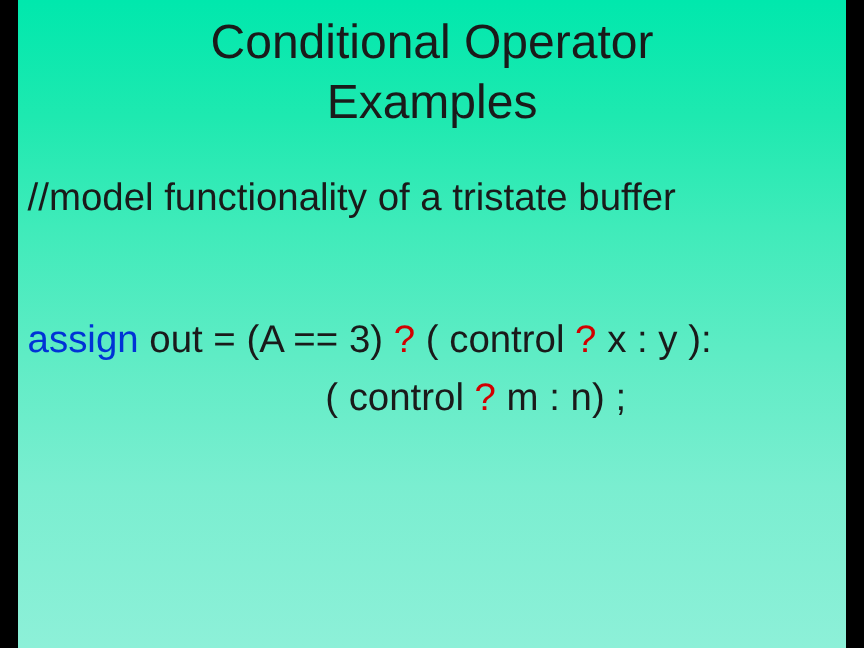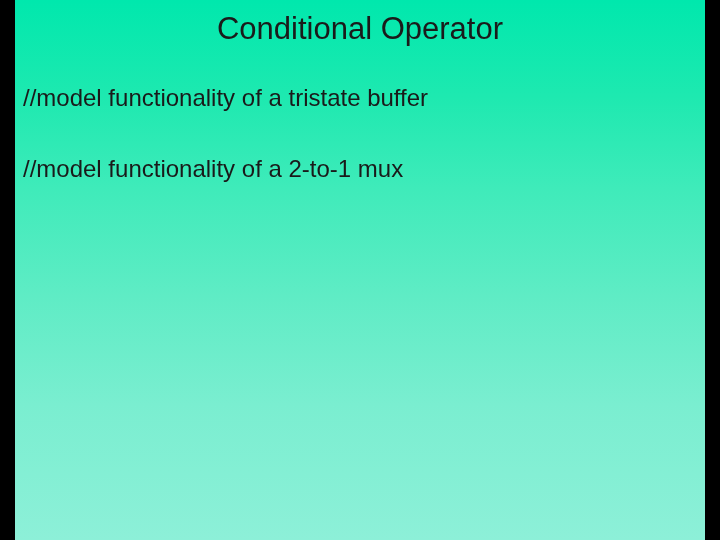--- a/index.html
+++ b/index.html
@@ -25,28 +25,28 @@
       #5fecc5 55%,
       #7aeed0 75%,
       #8df0d8 100%);
     font-family: Arial, Helvetica, sans-serif;
     color: #1a1a1a;
     box-sizing: border-box;
     padding: 10px 8px 16px 8px;
   }
   .title {
     text-align: center;
-    font-size: 31px;
+    font-size: 40px;
     line-height: 1.25;
     margin: 0 0 30px 0;
     color: #1a1a1a;
     font-weight: normal;
   }
   .body {
-    font-size: 24px;
+    font-size: 32px;
     line-height: 1.55;
   }
   .body p {
     margin: 0;
   }
   .comment {
     color: #1a1a1a;
   }
   .kw {
     color: #0033d6;
@@ -61,30 +61,32 @@
     padding-left: 248px;
   }
 </style>
 </head>
 <body>
 
 <div class="slide">
 
   <h1 class="title">
     <span>Conditional Operator</span><br>
+    <span>Examples</span>
   </h1>
 
   <div class="body">
 
     <p class="comment">//model functionality of a tristate buffer</p>
 
 
     <div class="spacer"></div>
 
-    <p class="comment">//model functionality of a 2-to-1 mux</p>
 
 
     <div class="spacer"></div>
 
+    <p><span class="kw">assign</span><span> out = (A == 3) </span><span class="qm">?</span><span> ( control </span><span class="qm">?</span><span> x : y ):</span></p>
 
+    <p class="indent"><span>( control </span><span class="qm">?</span><span> m : n) ;</span></p>
 
   </div>
 </div>
 
 </body></html>

